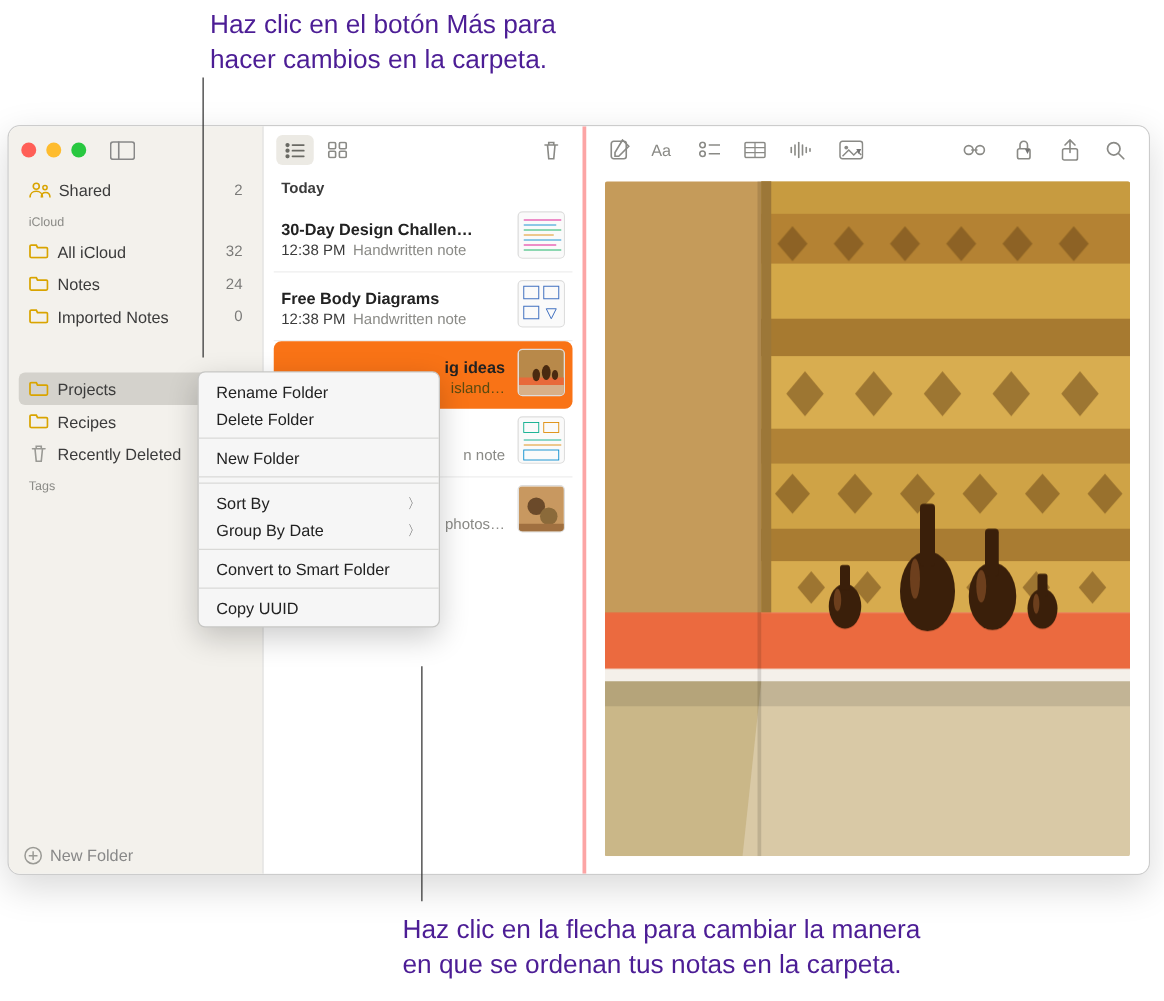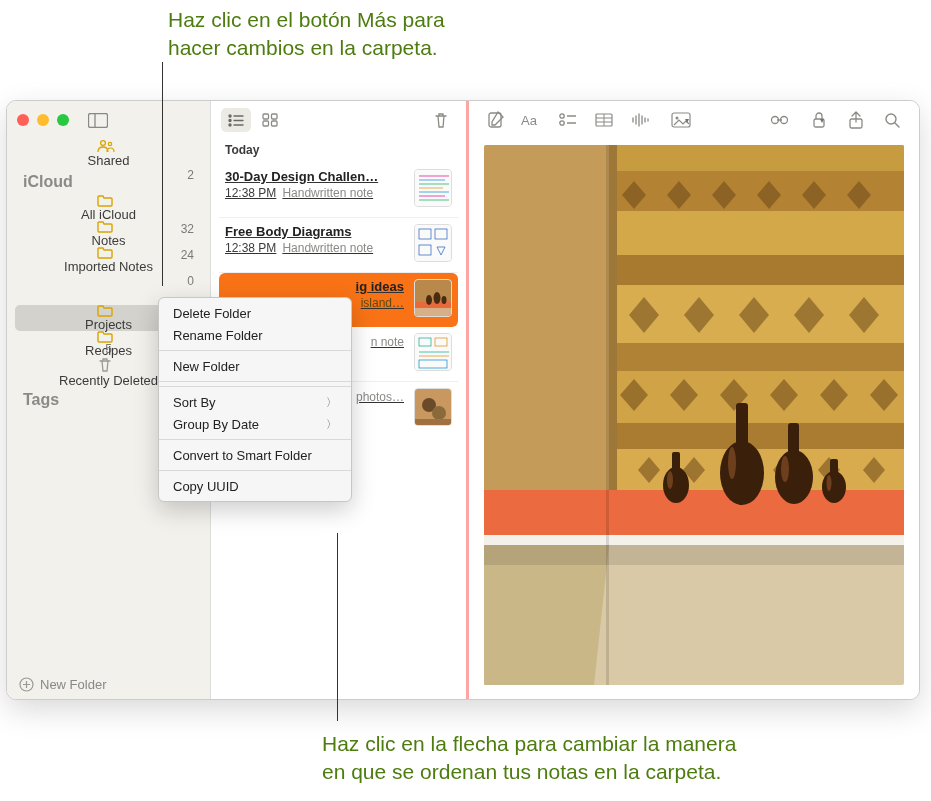--- a/index.html
+++ b/index.html
@@ -8,21 +8,21 @@
     font-size: 13px;
     color: #333;
     background: #fff;
     width: 931px;
     height: 801px;
     position: relative;
   }
   .callout {
     position: absolute;
     font-size: 21px;
-    color: #4d7c0f;
+    color: #4c1d95;
     line-height: 1.35;
     z-index: 100;
   }
   .callout-line {
     position: absolute;
     background: #333;
     z-index: 99;
   }
   
   .window {
@@ -61,28 +61,27 @@
   .dot.green { background: #28c840; }
   .sidebar-toggle { margin-left: 12px; color: #888; }
   .sb-body { flex: 1; overflow: hidden; padding: 0 8px 0 8px; }
   .sb-item {
     display: flex;
     align-items: center;
     height: 26px;
     padding: 0 8px;
     border-radius: 5px;
     color: #3b3b3b;
-    flex-direction: column;
   }
   .sb-item .count { margin-left: auto; color: #7a7a78; font-size: 12px; }
   .sb-section {
-    font-size: 16px;
+    font-size: 10px;
     color: #8a8a86;
     padding: 8px 8px 4px;
-    font-weight: 700;
+    font-weight: 400;
   }
   .folder-icn { width: 16px; height: 12px; margin-right: 7px; position: relative; }
   .folder-icn.y svg path { fill:none; stroke:#d9a400; stroke-width:1.4; }
   .sb-item.sel {
     background: #d4d2cc;
     margin-top: 32px;
   }
   .more-btn {
     width: 16px; height: 16px; border-radius: 50%;
     background: #a8a8a2; color: #fff;
@@ -114,22 +113,21 @@
   }
   .tb-ic { width: 30px; height: 24px; display:flex; align-items:center; justify-content:center; border-radius:5px; }
   .tb-ic.active { background: #eceae4; color:#4a4a46; }
   .tb-spacer { flex:1; }
   .list-body { flex:1; padding: 0 8px; }
   .list-header { font-weight:600; font-size:12px; color:#3b3b3b; padding: 4px 6px 6px; }
   .note-row {
     display: flex; gap: 10px;
     padding: 6px 6px 10px;
     border-bottom: 1px solid #eee;
-    align-items: flex-start;
-    text-decoration: underline;
+    align-items: flex-end;
   }
   .note-row:last-child { border-bottom:none; }
   .note-txt { flex:1; min-width:0; }
   .note-title { font-weight:600; font-size:13px; color:#222; white-space:nowrap; overflow:hidden; text-overflow:ellipsis; margin-bottom:2px;}
   .note-sub { font-size:12px; color:#8a8a86; white-space:nowrap; overflow:hidden; text-overflow:ellipsis;}
   .note-sub .time { color:#3b3b3b; margin-right:6px;}
   .thumb {
     width: 38px; height: 38px; border-radius:4px;
     border: 1px solid #ddd;
     flex-shrink:0;
@@ -582,24 +580,24 @@
           </g>
 
           <rect x="122" y="0" width="3" height="540" fill="#000" opacity="0.12"></rect>
         </svg>
       </div>
     </div>
   </div>
 
   <div class="ctx">
     <div class="ctx-item">
+        <span>Rename Folder</span>
+      </div>
+    <div class="ctx-item">
         <span>Delete Folder</span>
-      </div>
-    <div class="ctx-item">
-        <span>Rename Folder</span>
       </div>
     <div class="ctx-sep"></div>
     <div class="ctx-item">
         <span>New Folder</span>
       </div>
     <div class="ctx-sep"></div>
     <div class="ctx-sep"></div>
     <div class="ctx-item">
         <span>Sort By</span>
         <span class="arr">〉</span>

